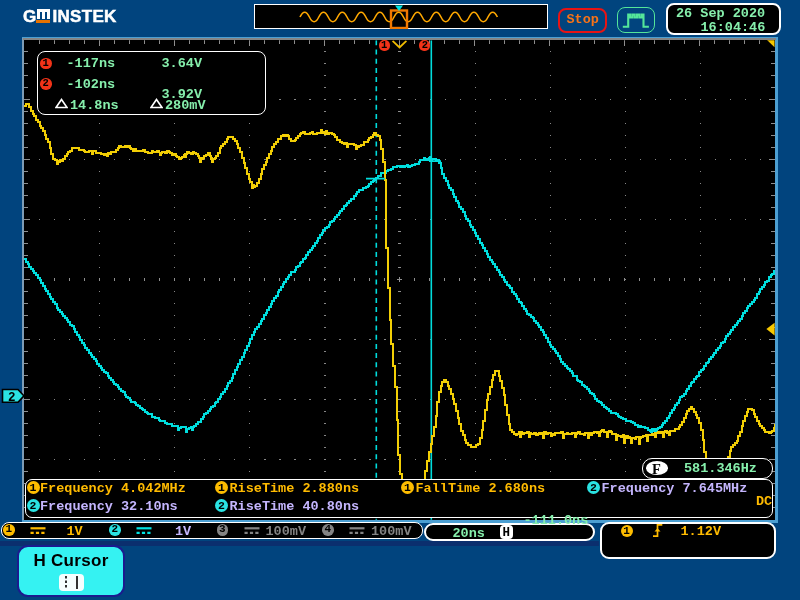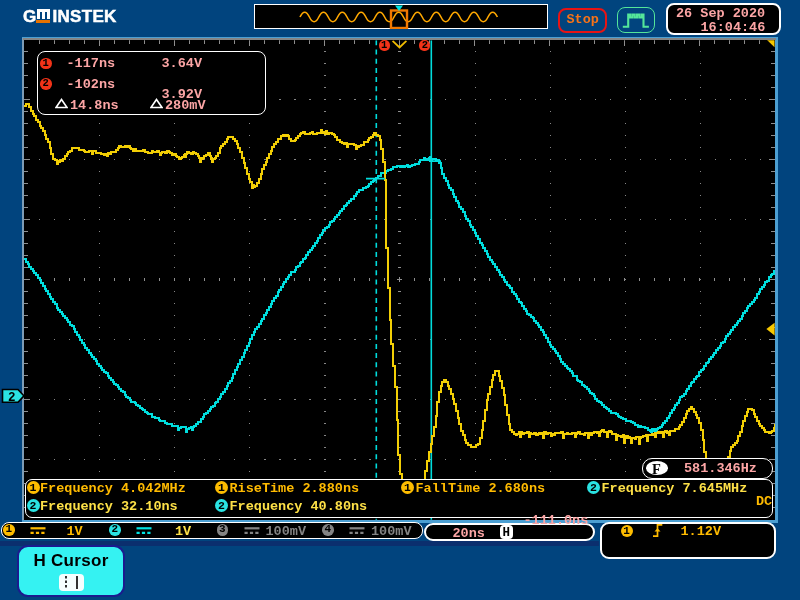--- a/index.html
+++ b/index.html
@@ -1,19 +1,19 @@
 <!DOCTYPE html>
 <html><head><meta charset="utf-8">
 <style>
 *{margin:0;padding:0;box-sizing:border-box}
 html,body{width:800px;height:600px;overflow:hidden;background:#01447e}
 body{position:relative;font-family:"Liberation Mono",monospace;font-weight:bold}
 .abs{position:absolute;transform:translateZ(0)}
 .mono{font-family:"Liberation Mono",monospace;font-weight:bold;font-size:13.5px;line-height:1;white-space:pre}
-.w{color:#fca5a5} .y{color:#ffbb00} .c{color:#fde047} .g{color:#848484}
+.w{color:#86efac} .y{color:#ffbb00} .c{color:#c4b5fd} .g{color:#848484}
 .circ{position:absolute;border-radius:50%;color:#000;text-align:center;font-family:"Liberation Mono",monospace;font-weight:bold}
 </style></head>
 <body>
 
 <svg class="abs" style="left:0;top:0" width="140" height="36" viewBox="0 0 140 36">
   <text x="23" y="21.5" font-family="Liberation Sans" font-weight="bold" font-size="17" fill="#fff" stroke="#fff" stroke-width="0.5">G</text>
   <g shape-rendering="crispEdges">
       <path d="M37 9h12.6v3.2h-4.8v6.4h-3v-6.4h-4.8z" fill="#fff"></path>
   <path d="M37 12.2h3v6.4h-3z" fill="#fff"></path>
   <path d="M46.6 12.2h3v6.4h-3z" fill="#fff"></path>
@@ -105,21 +105,21 @@
 <div class="abs mono m2 y" style="left:40px;top:481.9px">Frequency 4.042MHz</div>
 <div class="circ" style="left:215px;top:480.6px;width:13px;height:13px;background:#fdbc00;font-size:11.5px;line-height:13px">1</div>
 <div class="abs mono m2 y" style="left:229.5px;top:481.9px">RiseTime 2.880ns</div>
 <div class="circ" style="left:401px;top:480.6px;width:13px;height:13px;background:#fdbc00;font-size:11.5px;line-height:13px">1</div>
 <div class="abs mono m2 y" style="left:415.5px;top:481.9px">FallTime 2.680ns</div>
 <div class="circ" style="left:587px;top:480.6px;width:13px;height:13px;background:#2ae2e2;font-size:11.5px;line-height:13px">2</div>
 <div class="abs mono m2 c" style="left:601.5px;top:481.9px">Frequency 7.645MHz</div>
 <div class="circ" style="left:26.5px;top:498.9px;width:13px;height:13px;background:#2ae2e2;font-size:11.5px;line-height:13px">2</div>
 <div class="abs mono m2 c" style="left:40px;top:500.3px">Frequency 32.10ns</div>
 <div class="circ" style="left:215px;top:498.9px;width:13px;height:13px;background:#2ae2e2;font-size:11.5px;line-height:13px">2</div>
-<div class="abs mono m2 c" style="left:229.5px;top:500.3px">Frequency 40.80ns</div>
+<div class="abs mono m2 c" style="left:229.5px;top:500.3px">RiseTime 40.80ns</div>
 
 <div class="abs" style="left:1px;top:521.6px;width:421.5px;height:17.2px;background:#000;border:1.8px solid #fff;border-radius:8px"></div>
 <div class="circ" style="left:3px;top:524px;width:11.5px;height:11.5px;background:#fdbc00;font-size:11px;line-height:11.5px">1</div>
 <svg class="abs" style="left:29.5px;top:526.5px" width="16" height="8">
     <path d="M0.5 1.3h15" stroke="#ffbb00" stroke-width="2.2"></path>
     <path d="M0.5 5.8h15" stroke="#ffbb00" stroke-width="2.2" stroke-dasharray="3.2 2.2"></path>
   </svg>
 <div class="abs mono y" style="left:66.5px;top:524.8px">1V</div>
 <div class="circ" style="left:109px;top:524px;width:11.5px;height:11.5px;background:#2ae2e2;font-size:11px;line-height:11.5px">2</div>
 <svg class="abs" style="left:136px;top:526.5px" width="16" height="8">

